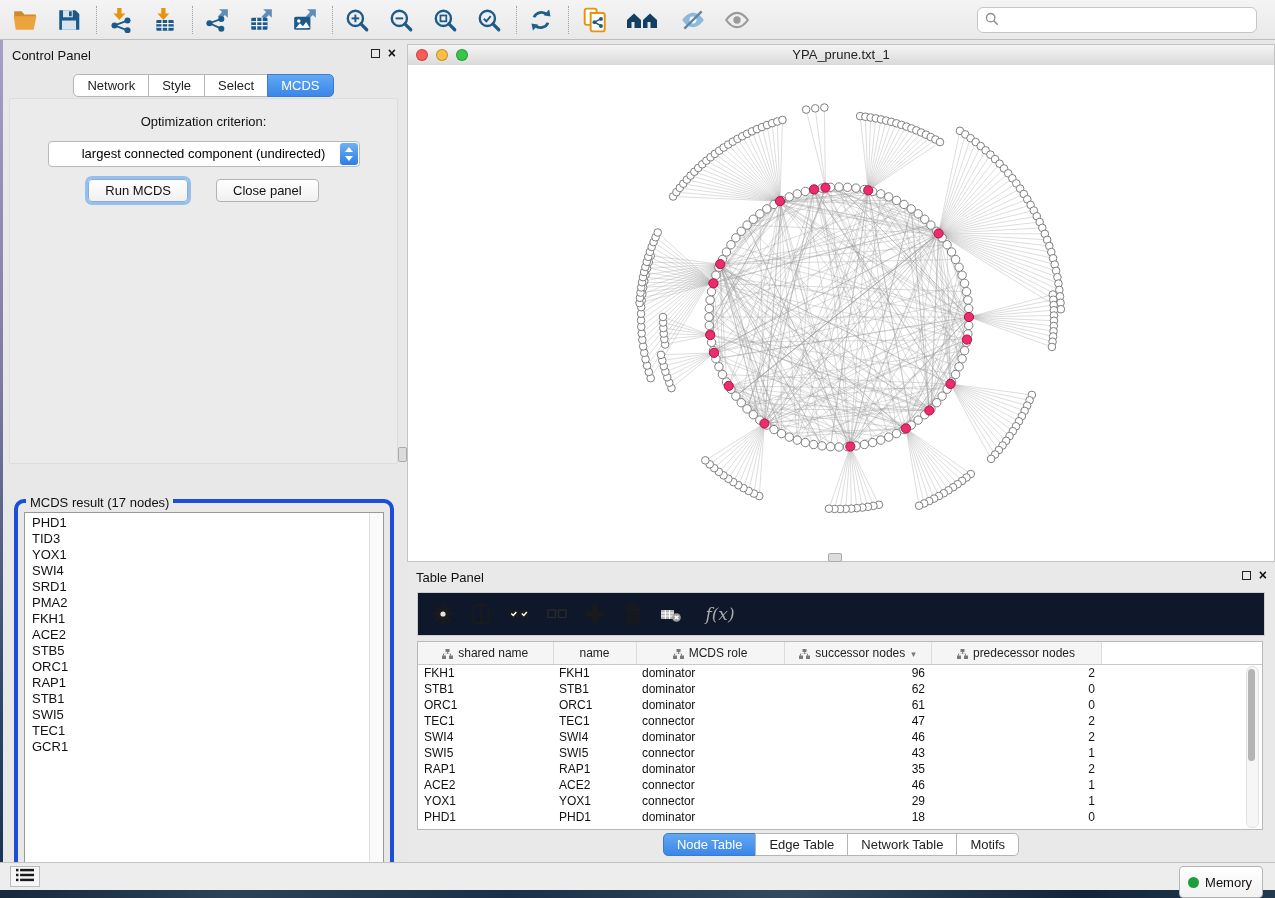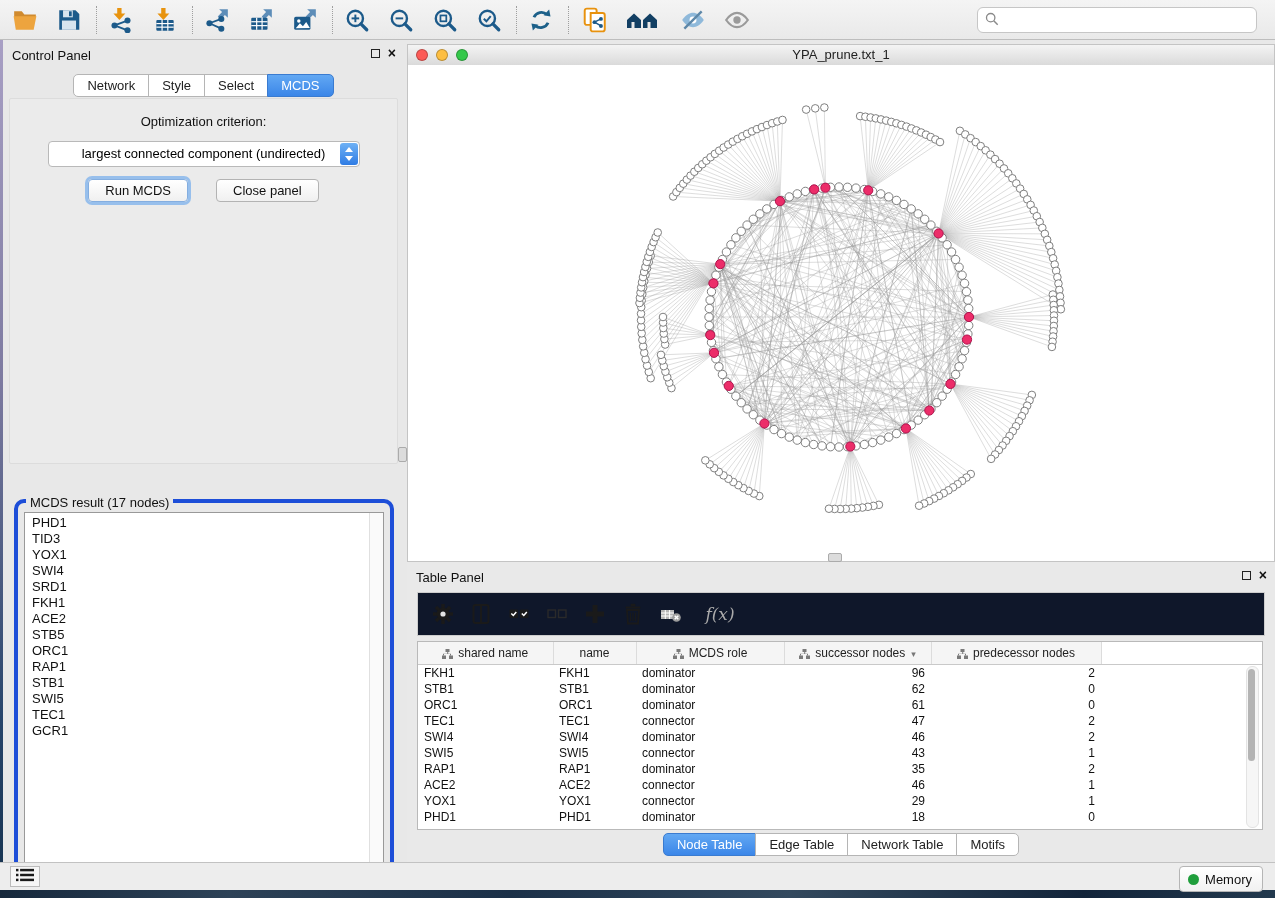--- a/index.html
+++ b/index.html
@@ -75,21 +75,21 @@
   td.num{text-align:right;padding-right:10px;}
   .hicon{display:inline-block;vertical-align:-2px;margin-right:5px;}
   .sort-arrow{color:#777;font-size:9px;margin-left:6px;}
   #tp-scroll{position:absolute;right:3px;top:24px;width:11px;height:160px;background:#f6f6f6;border:1px solid #e3e3e3;border-radius:6px;}
   #tp-thumb{position:absolute;left:1px;top:2px;width:7px;height:92px;background:#b4b4b4;border-radius:4px;}
   #tp-tabs{position:absolute;left:0;right:0;top:271px;display:flex;justify-content:center;}
 
   
   #status-bar{position:absolute;left:0;top:862px;width:1275px;height:28px;background:#ededed;border-top:1px solid #c2c2c2;box-sizing:border-box;}
   #list-btn{position:absolute;left:10px;top:3px;width:30px;height:21px;background:#f6f6f6;border:1px solid #bbb;padding:1px 5px;}
-  #memory-btn{position:absolute;right:12px;top:3px;height:26px;background:linear-gradient(#fff,#f1f1f1);border:1px solid #b5b5b5;border-radius:4px;font-size:13px;color:#111;padding:0 10px 0 8px;display:flex;align-items:center;gap:6px;}
+  #memory-btn{position:absolute;right:12px;top:3px;height:32px;background:linear-gradient(#fff,#f1f1f1);border:1px solid #b5b5b5;border-radius:4px;font-size:13px;color:#111;padding:0 10px 0 8px;display:flex;align-items:center;gap:6px;}
   #memory-dot{width:11px;height:11px;border-radius:50%;background:#1f9e3c;display:inline-block;}
 </style>
 </head>
 <body>
 
 <div id="app">
 
   <div id="toolbar">
     <button class="tbtn" style="left:8px">
         <svg viewBox="0 0 24 24">
@@ -284,20 +284,21 @@
     </div>
     <div id="mcds-group">
       <span id="mcds-group-title">MCDS result (17 nodes)</span>
       <div id="mcds-list-wrap">
         <div id="mcds-list">
             <div class="mcds-item">PHD1</div>
             <div class="mcds-item">TID3</div>
             <div class="mcds-item">YOX1</div>
             <div class="mcds-item">SWI4</div>
             <div class="mcds-item">SRD1</div>
+            <div class="mcds-item">PMA2</div>
             <div class="mcds-item">FKH1</div>
             <div class="mcds-item">ACE2</div>
             <div class="mcds-item">STB5</div>
             <div class="mcds-item">ORC1</div>
             <div class="mcds-item">RAP1</div>
             <div class="mcds-item">STB1</div>
             <div class="mcds-item">SWI5</div>
             <div class="mcds-item">TEC1</div>
             <div class="mcds-item">GCR1</div>
           </div>

